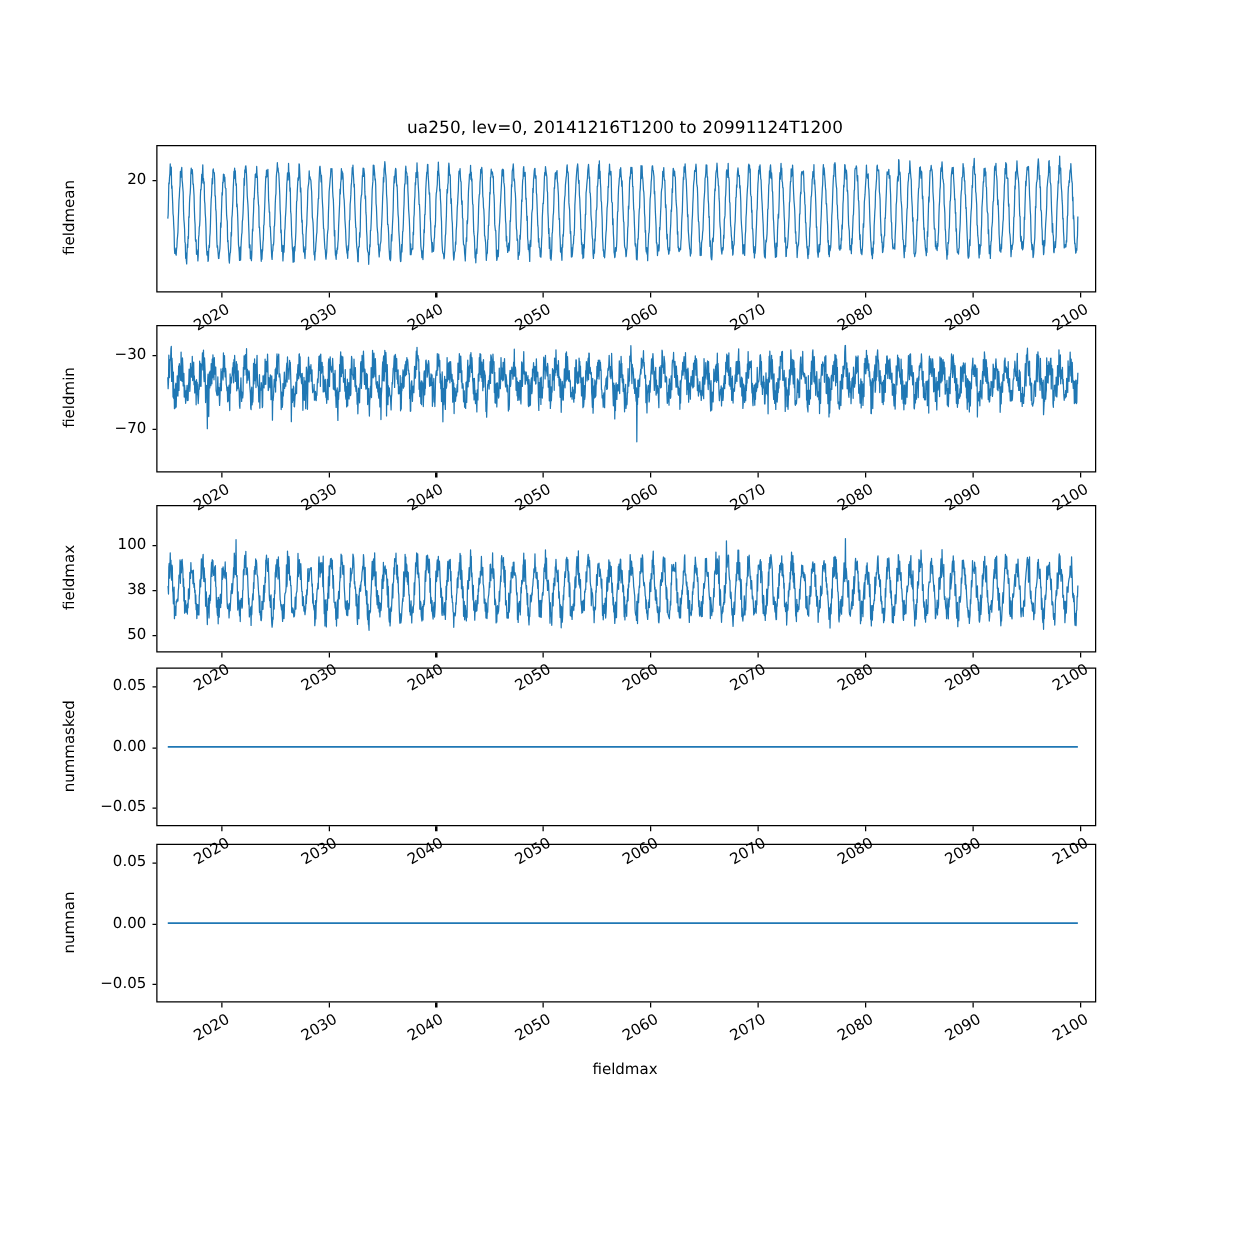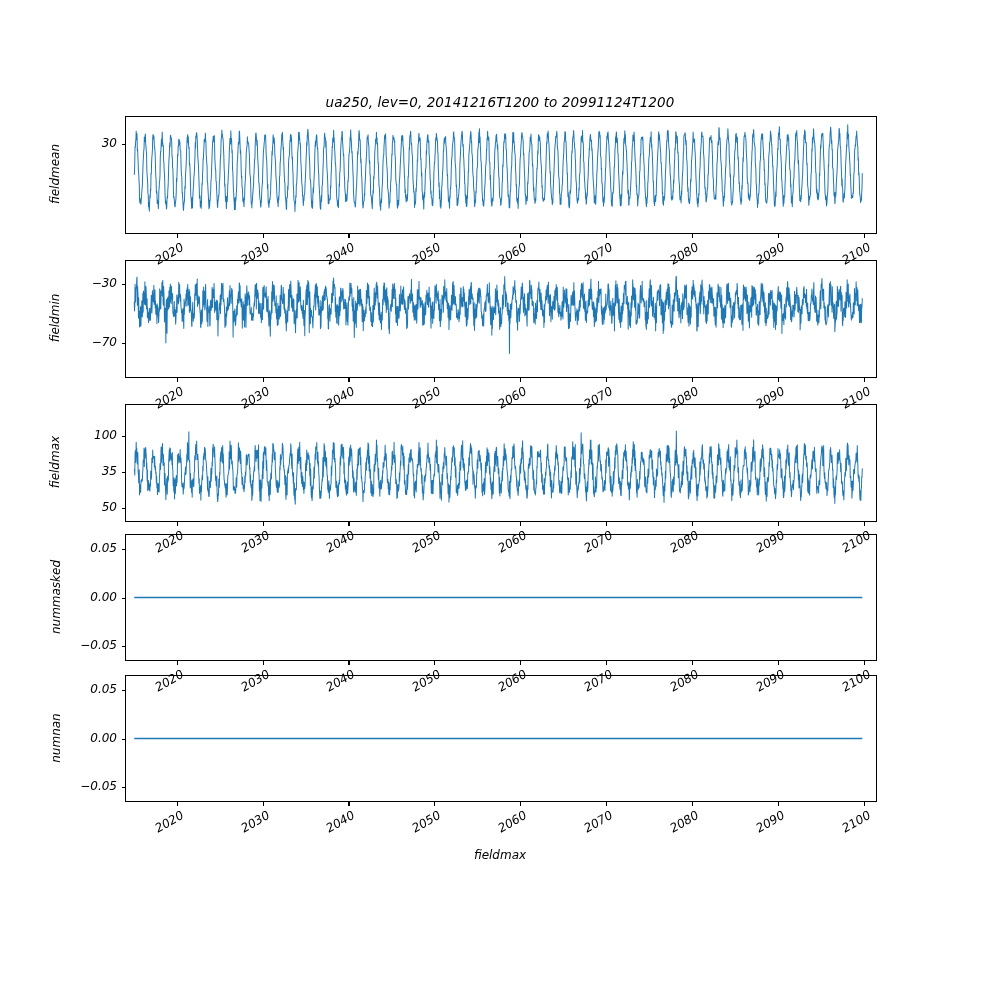--- a/index.html
+++ b/index.html
@@ -12,21 +12,20 @@
     height: 1000px;
     font-family: "DejaVu Sans", sans-serif;
     color: #000000;
     overflow: hidden;
   }
   #figure {
     position: relative;
     width: 1000px;
     height: 1000px;
     background: #ffffff;
-    font-style: italic;
   }
   .fig-title {
     position: absolute;
     left: 0;
     top: 94px;
     width: 1000px;
     text-align: center;
     font-size: 13.5px;
     color: #000000;
     letter-spacing: 0.1px;
@@ -123,21 +122,21 @@
       <div class="panel" style="left: 125px; top: 675px; width: 752px; height: 127px;">
         <svg viewBox="0 0 752 127" preserveAspectRatio="none">
           <path d="M 8.25 63.50 L 738.25 63.50" fill="none" stroke="#1f77b4" stroke-width="1.5" stroke-linejoin="round" vector-effect="non-scaling-stroke"></path>
         </svg>
       </div>
     </div>
 
   <div class="xlabel" id="xlabel" style="top: 848px;">fieldmax</div>
 
 <div class="ylabel" style="width: 118px; left: -4px; top: 167px;">fieldmean</div>
-    <div class="ytick" style="left: 63px; width: 54px; top: 135.765px;">30</div>
+    <div class="ytick" style="left: 63px; width: 54px; top: 135.765px;">20</div>
     <div class="ytickmark" style="left: 121.5px; top: 143.765px;"></div>
     <div class="xtickmark" style="left: 176.566px; top: 234px;"></div>
     <div class="xtick" style="left: 116.566px; width: 62px; top: 240px;">2020</div>
     <div class="xtickmark" style="left: 262.509px; top: 234px;"></div>
     <div class="xtick" style="left: 202.509px; width: 62px; top: 240px;">2030</div>
     <div class="xtickmark" style="left: 348.451px; top: 234px;"></div>
     <div class="xtick" style="left: 288.451px; width: 62px; top: 240px;">2040</div>
     <div class="xtickmark" style="left: 434.394px; top: 234px;"></div>
     <div class="xtick" style="left: 374.394px; width: 62px; top: 240px;">2050</div>
     <div class="xtickmark" style="left: 520.337px; top: 234px;"></div>
@@ -169,21 +168,21 @@
     <div class="xtick" style="left: 546.28px; width: 62px; top: 384px;">2070</div>
     <div class="xtickmark" style="left: 692.223px; top: 378px;"></div>
     <div class="xtick" style="left: 632.223px; width: 62px; top: 384px;">2080</div>
     <div class="xtickmark" style="left: 778.166px; top: 378px;"></div>
     <div class="xtick" style="left: 718.166px; width: 62px; top: 384px;">2090</div>
     <div class="xtickmark" style="left: 864.109px; top: 378px;"></div>
     <div class="xtick" style="left: 804.109px; width: 62px; top: 384px;">2100</div>
     <div class="ylabel" style="width: 118px; left: -4px; top: 455px;">fieldmax</div>
     <div class="ytick" style="left: 63px; width: 54px; top: 427.659px;">100</div>
     <div class="ytickmark" style="left: 121.5px; top: 435.659px;"></div>
-    <div class="ytick" style="left: 63px; width: 54px; top: 463.634px;">35</div>
+    <div class="ytick" style="left: 63px; width: 54px; top: 463.634px;">38</div>
     <div class="ytickmark" style="left: 121.5px; top: 471.634px;"></div>
     <div class="ytick" style="left: 63px; width: 54px; top: 499.61px;">50</div>
     <div class="ytickmark" style="left: 121.5px; top: 507.61px;"></div>
     <div class="xtickmark" style="left: 176.566px; top: 522px;"></div>
     <div class="xtick" style="left: 116.566px; width: 62px; top: 528px;">2020</div>
     <div class="xtickmark" style="left: 262.509px; top: 522px;"></div>
     <div class="xtick" style="left: 202.509px; width: 62px; top: 528px;">2030</div>
     <div class="xtickmark" style="left: 348.451px; top: 522px;"></div>
     <div class="xtick" style="left: 288.451px; width: 62px; top: 528px;">2040</div>
     <div class="xtickmark" style="left: 434.394px; top: 522px;"></div>

